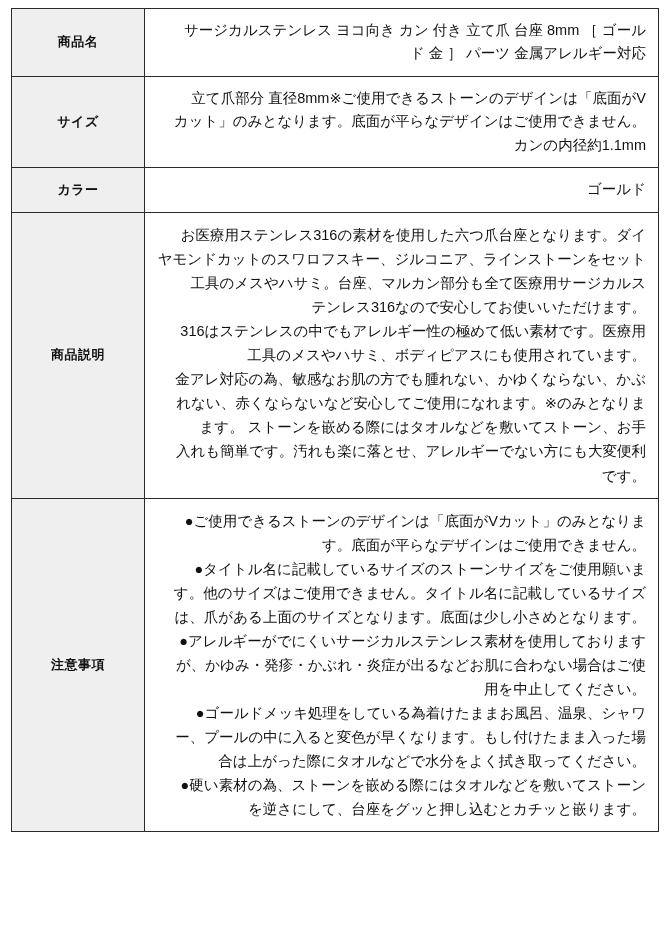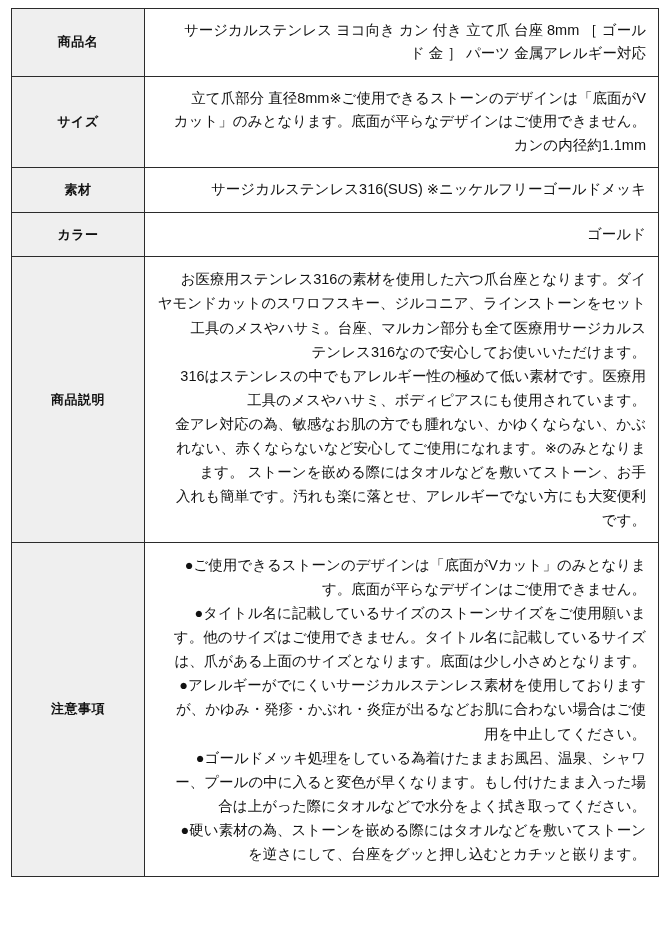--- a/index.html
+++ b/index.html
@@ -71,26 +71,20 @@
     <tr>
       <th>サイズ</th>
       <td class="cell-lines">
         <div>立て爪部分 直径8mm※ご使用できるストーンのデザインは「底面がV</div>
         <div>カット」のみとなります。底面が平らなデザインはご使用できません。</div>
         <div>カンの内径約1.1mm</div>
       </td>
     </tr>
 
 
-    <tr>
-      <th>素材</th>
-      <td class="cell-lines">
-        <div>サージカルステンレス316(SUS) ※ニッケルフリーゴールドメッキ</div>
-      </td>
-    </tr>
 
     <tr>
       <th>カラー</th>
       <td class="cell-lines">
         <div>ゴールド</div>
       </td>
     </tr>
 
     <tr>
       <th>商品説明</th>

